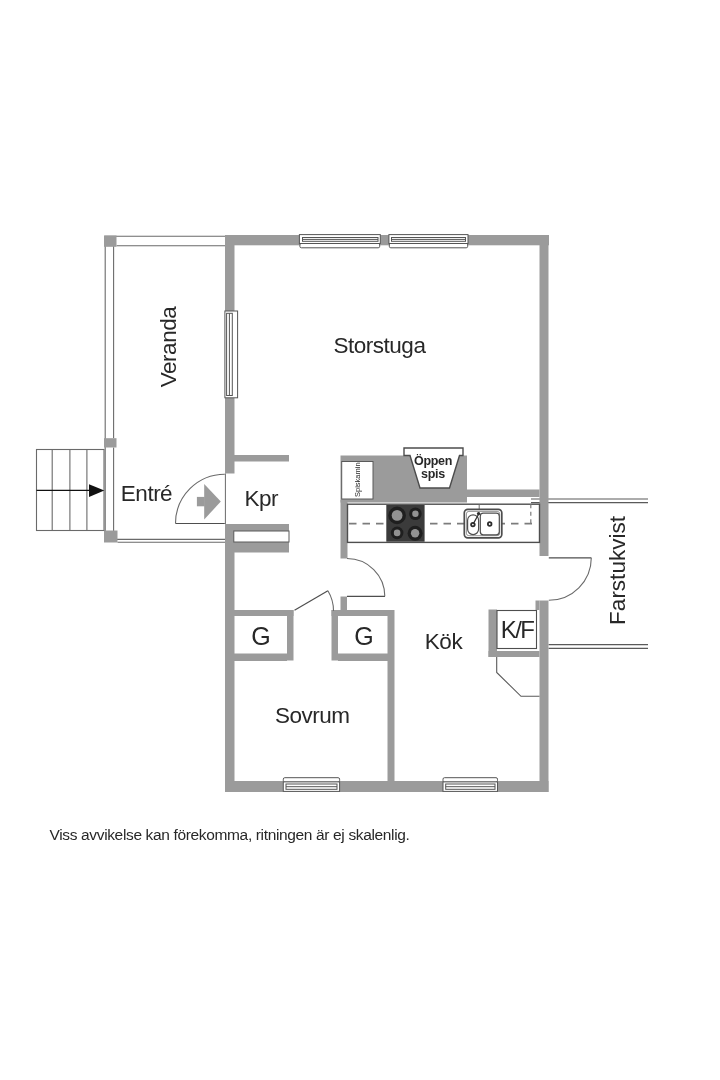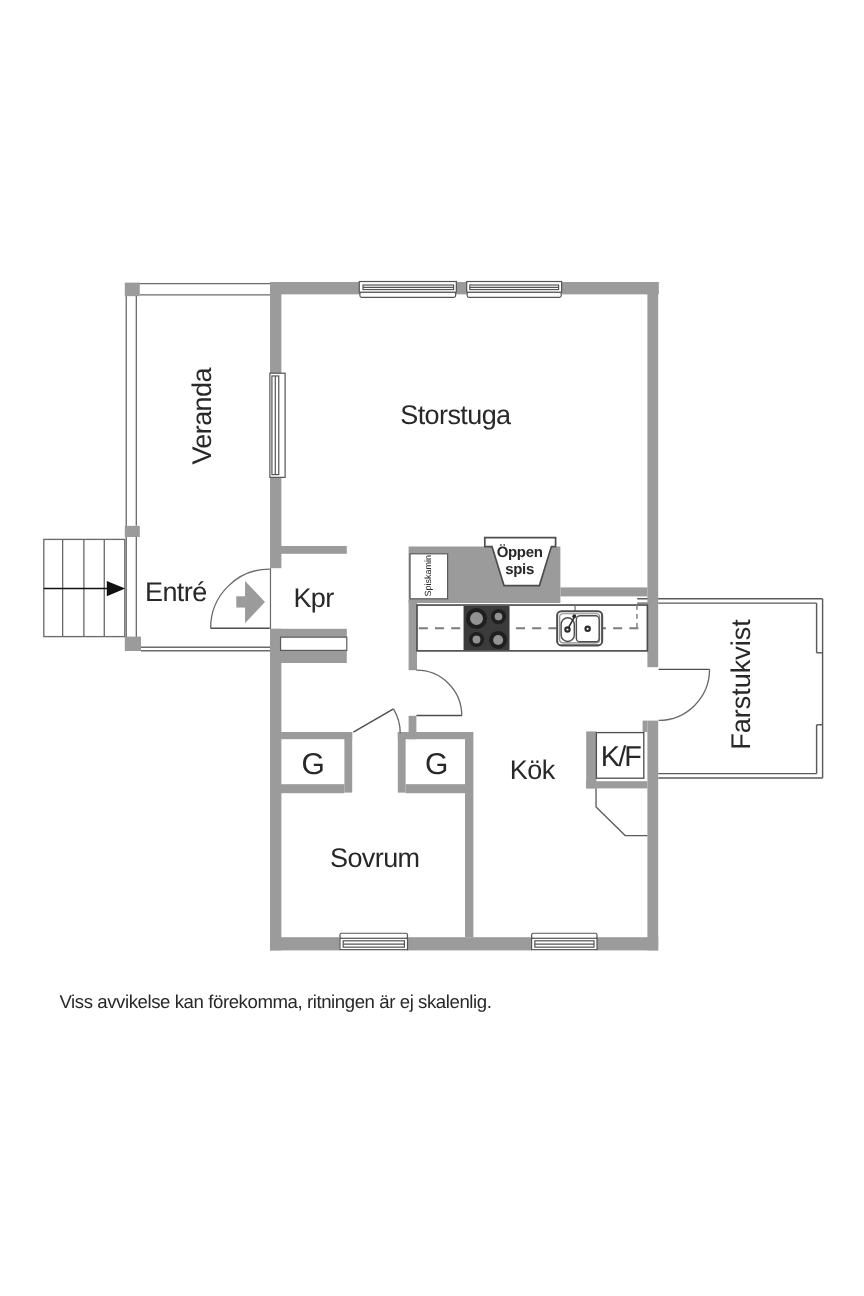--- a/index.html
+++ b/index.html
@@ -1,16 +1,16 @@
 <!DOCTYPE html>
 <html><head>
 <meta charset="utf-8">
 <style>
   html,body{margin:0;padding:0;background:#ffffff;}
-  .pg{position:relative;width:720px;height:1080px;background:#22c55e;overflow:hidden;}
+  .pg{position:relative;width:648px;height:1080px;background:#22c55e;overflow:hidden;}
   text{font-family:"Liberation Sans",sans-serif;fill:#282828;}
 </style>
 </head>
 <body>
 <div class="pg">
 <svg width="720" height="1080" viewBox="0 0 720 1080">
 <rect x="0" y="0" width="720" height="1080" fill="#ffffff"></rect>
 
 <g stroke="#6a6a6a" stroke-width="1.1" fill="none">
   <line x1="104.5" y1="236.3" x2="226" y2="236.3"></line>

